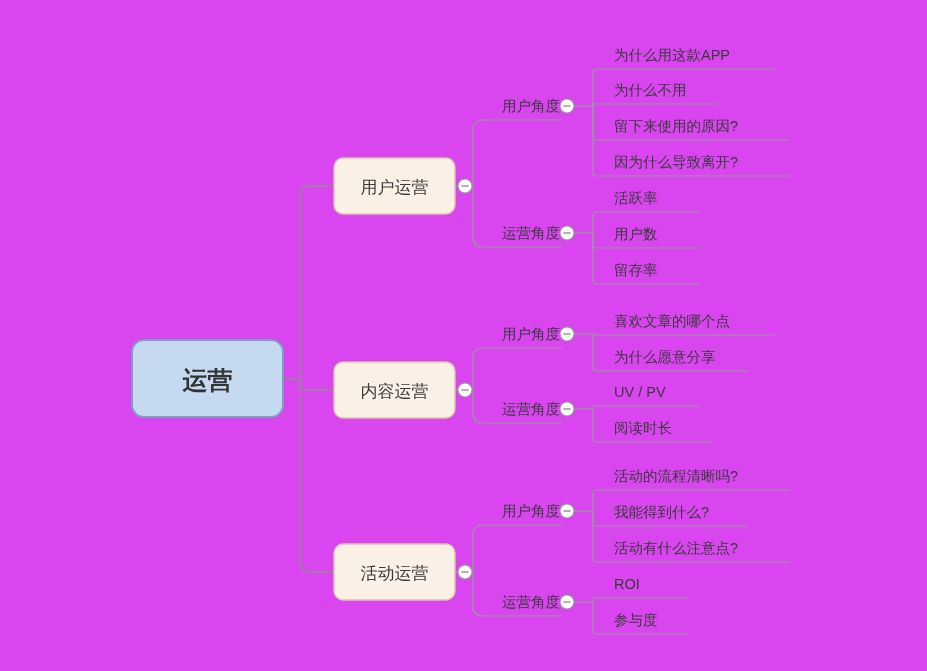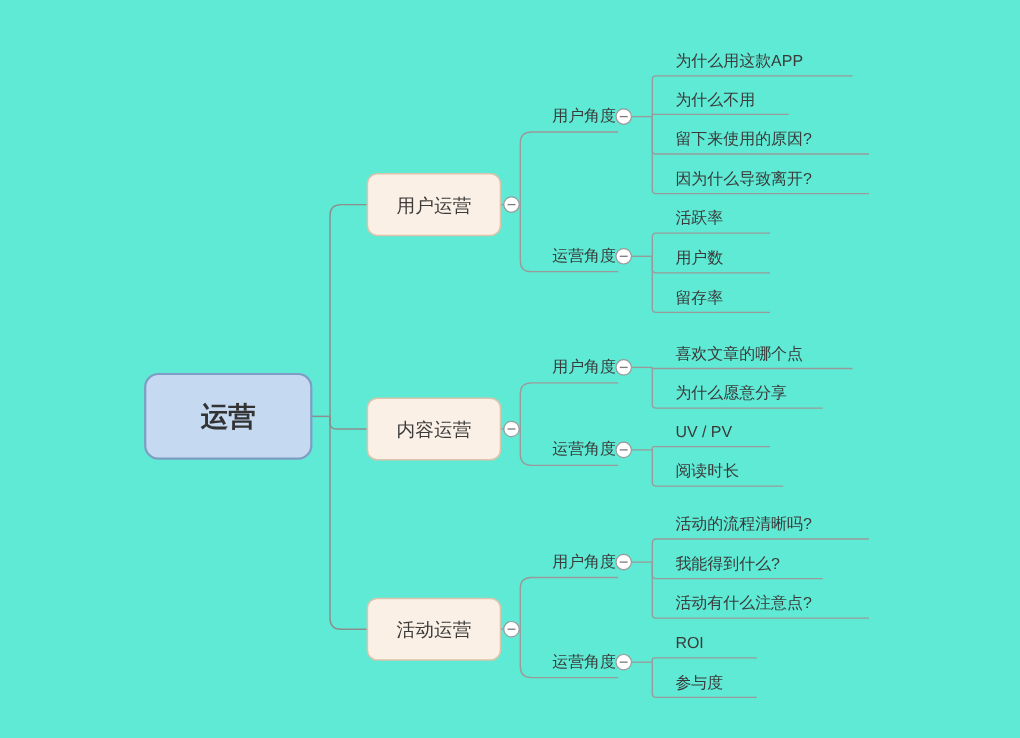--- a/index.html
+++ b/index.html
@@ -10,21 +10,21 @@
   body {
     width: 927px;
     height: 671px;
     overflow: hidden;
     font-family: "Liberation Sans", "DejaVu Sans", sans-serif;
   }
   #canvas {
     position: relative;
     width: 927px;
     height: 671px;
-    background: #5eead4;
+    background: #d946ef;
   }
   svg#mindmap {
     position: absolute;
     left: 0;
     top: 0;
     width: 927px;
     height: 671px;
     display: block;
   }
   .link {

